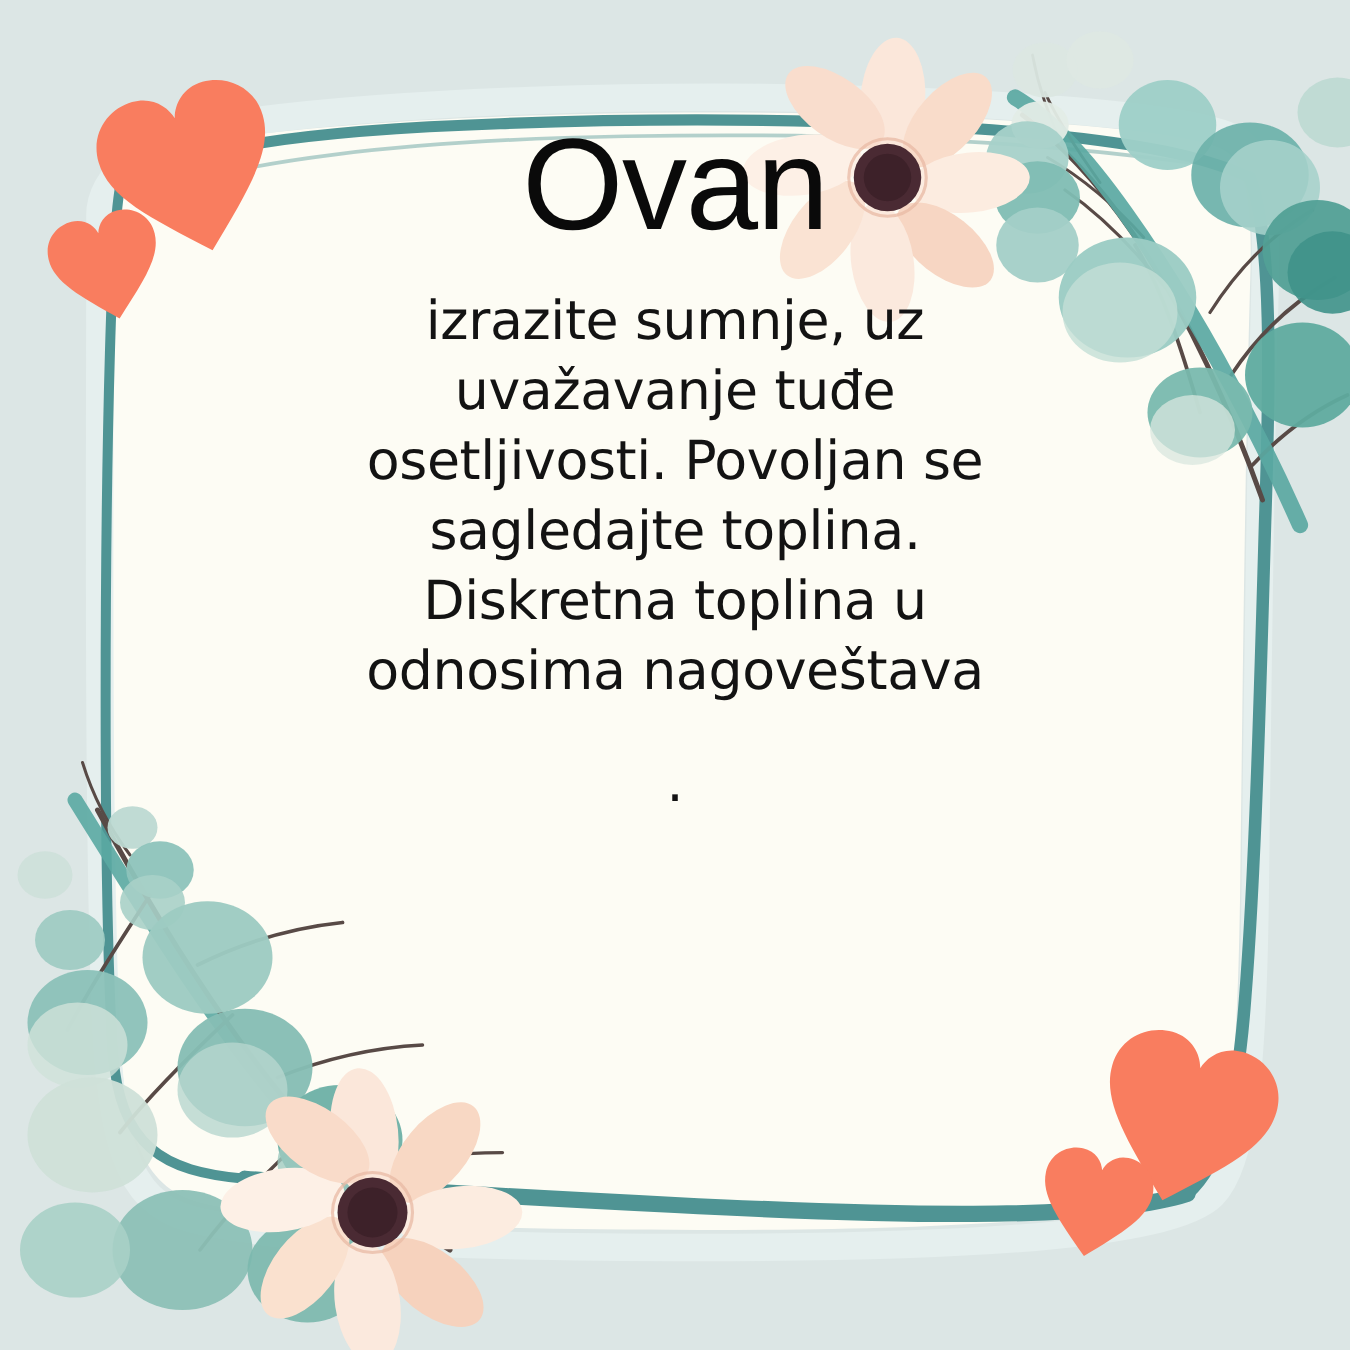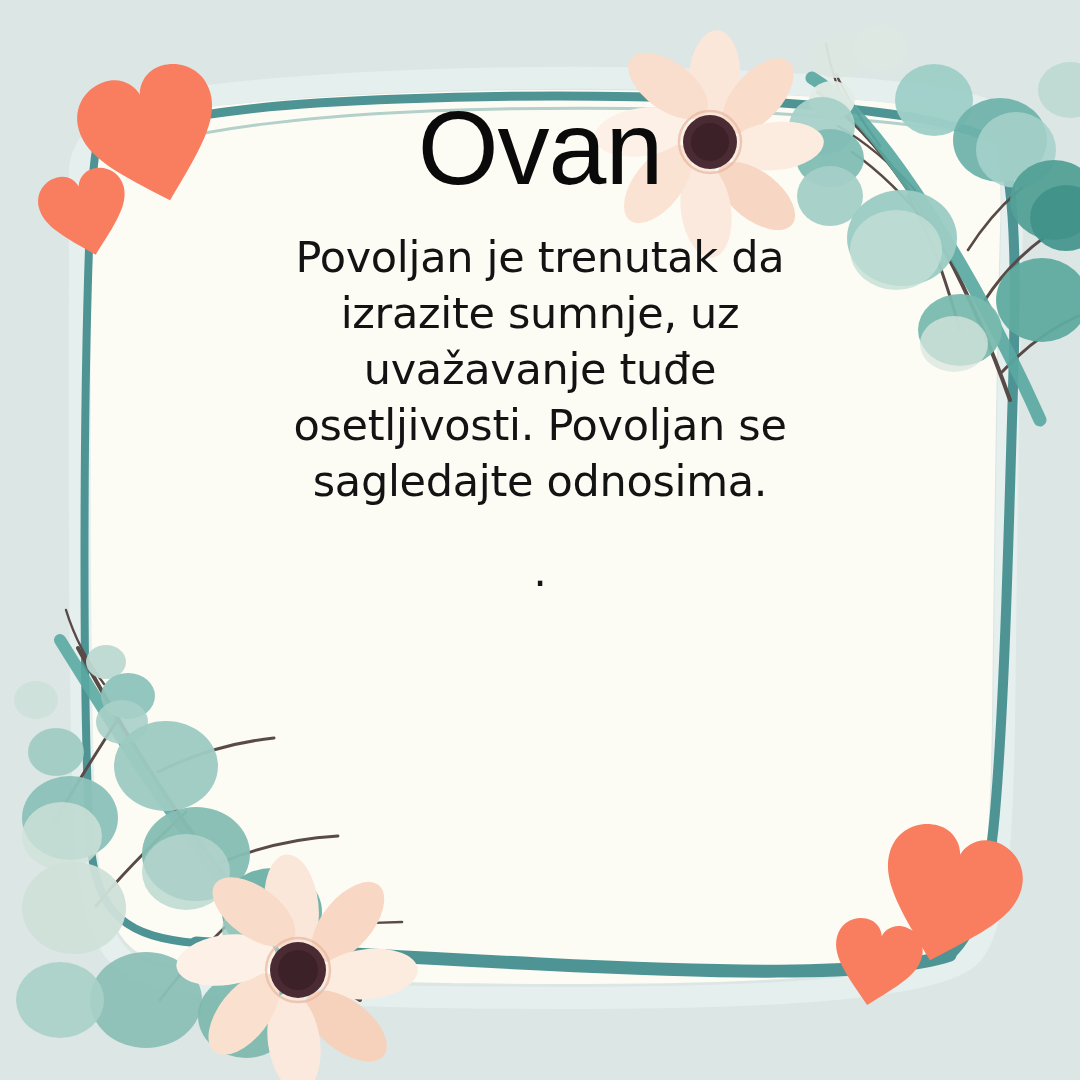--- a/index.html
+++ b/index.html
@@ -222,22 +222,23 @@
       <use href="#heart" fill="#f97d5f"></use>
     </g>
     <g transform="translate(872,982) rotate(12) scale(0.78)">
       <use href="#heart" fill="#f97d5f"></use>
     </g>
   </svg>
 
   <div id="text-block">
     <div id="zodiac-title">Ovan</div>
     <div id="horoscope-body">
-        <div>Povoljan je trenutak da</div>
         <div>izrazite sumnje, uz</div>
         <div>uvažavanje tuđe</div>
         <div>osetljivosti. Povoljan se</div>
-        <div>sagledajte odnosima.</div>
+        <div>sagledajte toplina.</div>
+        <div>Diskretna toplina u</div>
+        <div>odnosima nagoveštava</div>
       </div>
     <div id="trailing-dot">.</div>
   </div>
 
 </div>
 
 </body></html>

